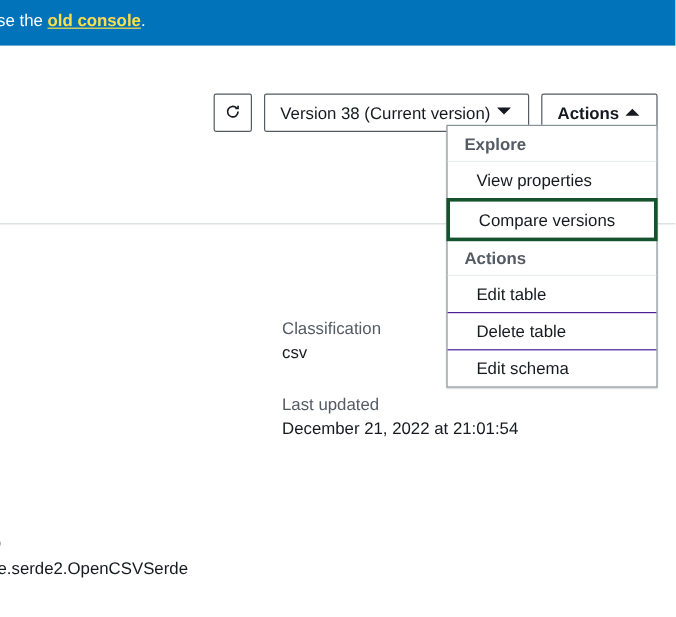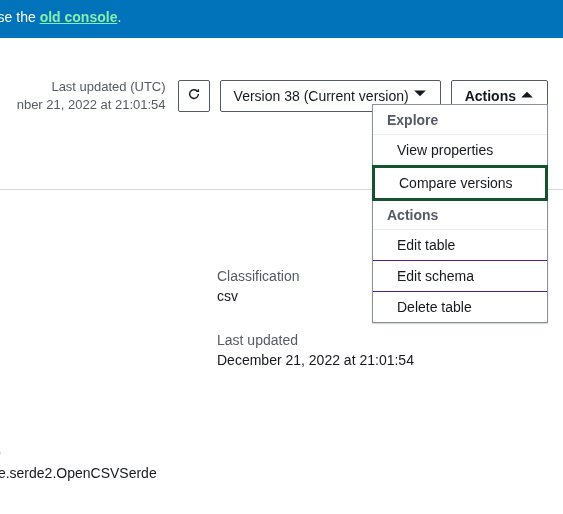--- a/index.html
+++ b/index.html
@@ -22,21 +22,21 @@
       color: #fff;
       padding: 9px 0 10px 0;
       font-size: 14px;
       height: 38px;
     }
     .banner-text {
       margin-left: -60px;
       display: inline-block;
     }
     .banner a {
-      color: #86efac;
+      color: #fde047;
       text-decoration: underline;
       font-weight: 600;
     }
     .top-controls {
       display: flex;
       align-items: center;
       justify-content: flex-end;
       padding: 0 15px;
       margin-top: 40px;
       gap: 10px;
@@ -113,20 +113,21 @@
       margin: -1px;
       position: relative;
       z-index: 1;
     }
     .divider {
       border-top: 1px solid #d5dbdb;
       margin-top: 76px;
     }
     .details-section {
       padding: 78px 0 0 217px;
+      margin-left: 18px;
     }
     .field-label {
       font-size: 14px;
       color: #545b64;
       margin-bottom: 4px;
     }
     .field-value {
       font-size: 14px;
       color: #16191f;
       margin-bottom: 28px;
@@ -148,24 +149,20 @@
 </head>
 <body>
 
 <div class="banner">
   <span class="banner-text">
     <span>sole, or use the </span><a href="#">old console</a><span>.</span>
   </span>
 </div>
 
 <div class="top-controls">
-  <div class="last-updated-block">
-    <span class="last-updated-label">Last updated (UTC)</span>
-    <span class="last-updated-date">nber 21, 2022 at 21:01:54</span>
-  </div>
 
   <button class="btn icon-only">
     <span>
       <svg viewBox="0 0 16 16" fill="none" stroke="#16191f" stroke-width="1.6">
         <path d="M13 8a5 5 0 1 1-1.5-3.5"></path>
         <path d="M13 2.5V5h-2.5"></path>
       </svg>
     </span>
   </button>
 
@@ -187,22 +184,22 @@
     </span>
   </button>
 </div>
 
 <div class="dropdown-panel">
   <div class="dropdown-section-header">Explore</div>
   <div class="dropdown-item">View properties</div>
   <div class="dropdown-item highlighted">Compare versions</div>
   <div class="dropdown-section-header">Actions</div>
   <div class="dropdown-item">Edit table</div>
+  <div class="dropdown-item">Delete table</div>
   <div class="dropdown-item">Edit schema</div>
-  <div class="dropdown-item">Delete table</div>
 </div>
 
 <div class="divider"></div>
 
 <div class="details-section">
   <div class="field-label">Classification</div>
   <div class="field-value">csv</div>
 
   <div class="field-label">Last updated</div>
   <div class="field-value">December 21, 2022 at 21:01:54</div>

